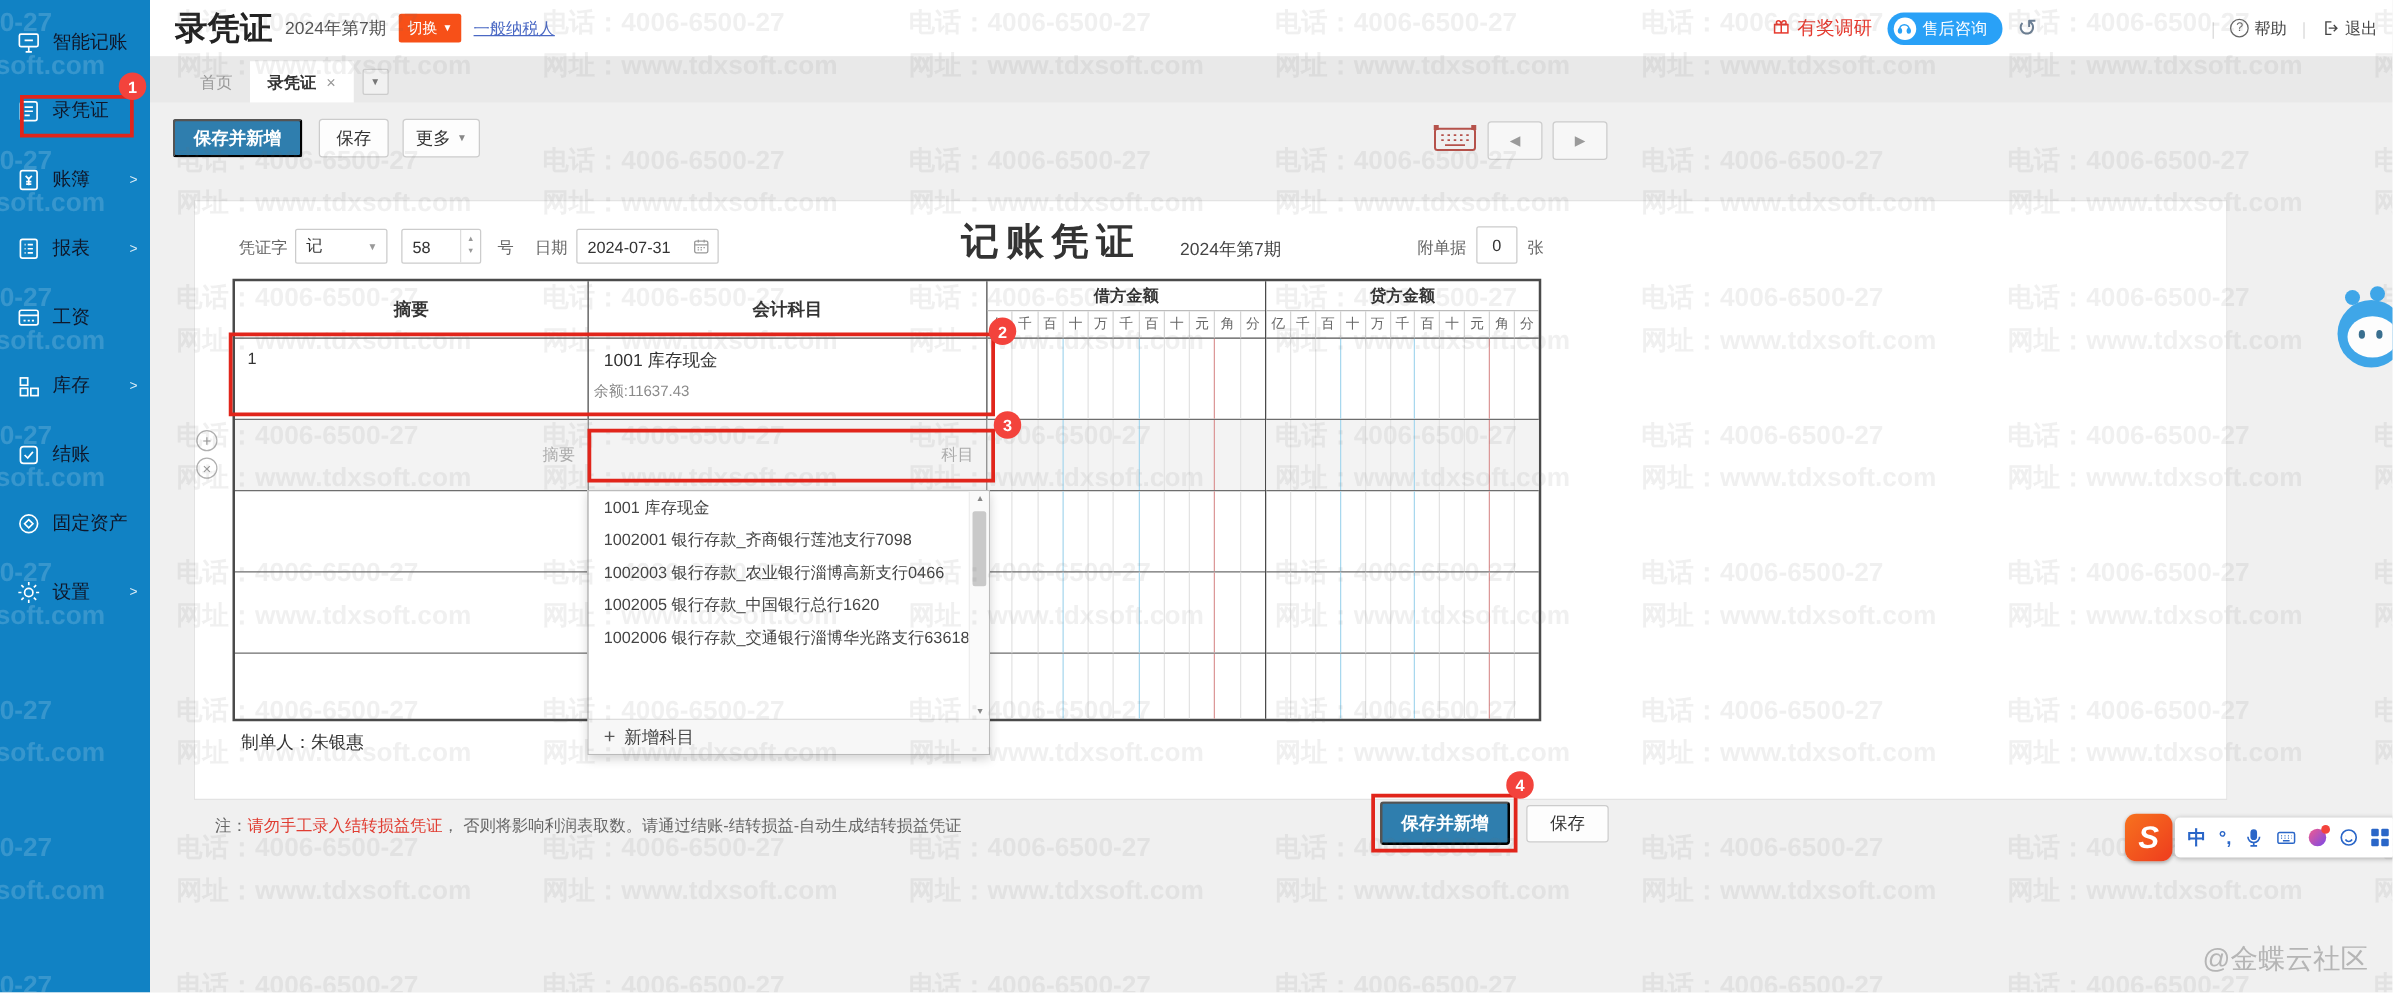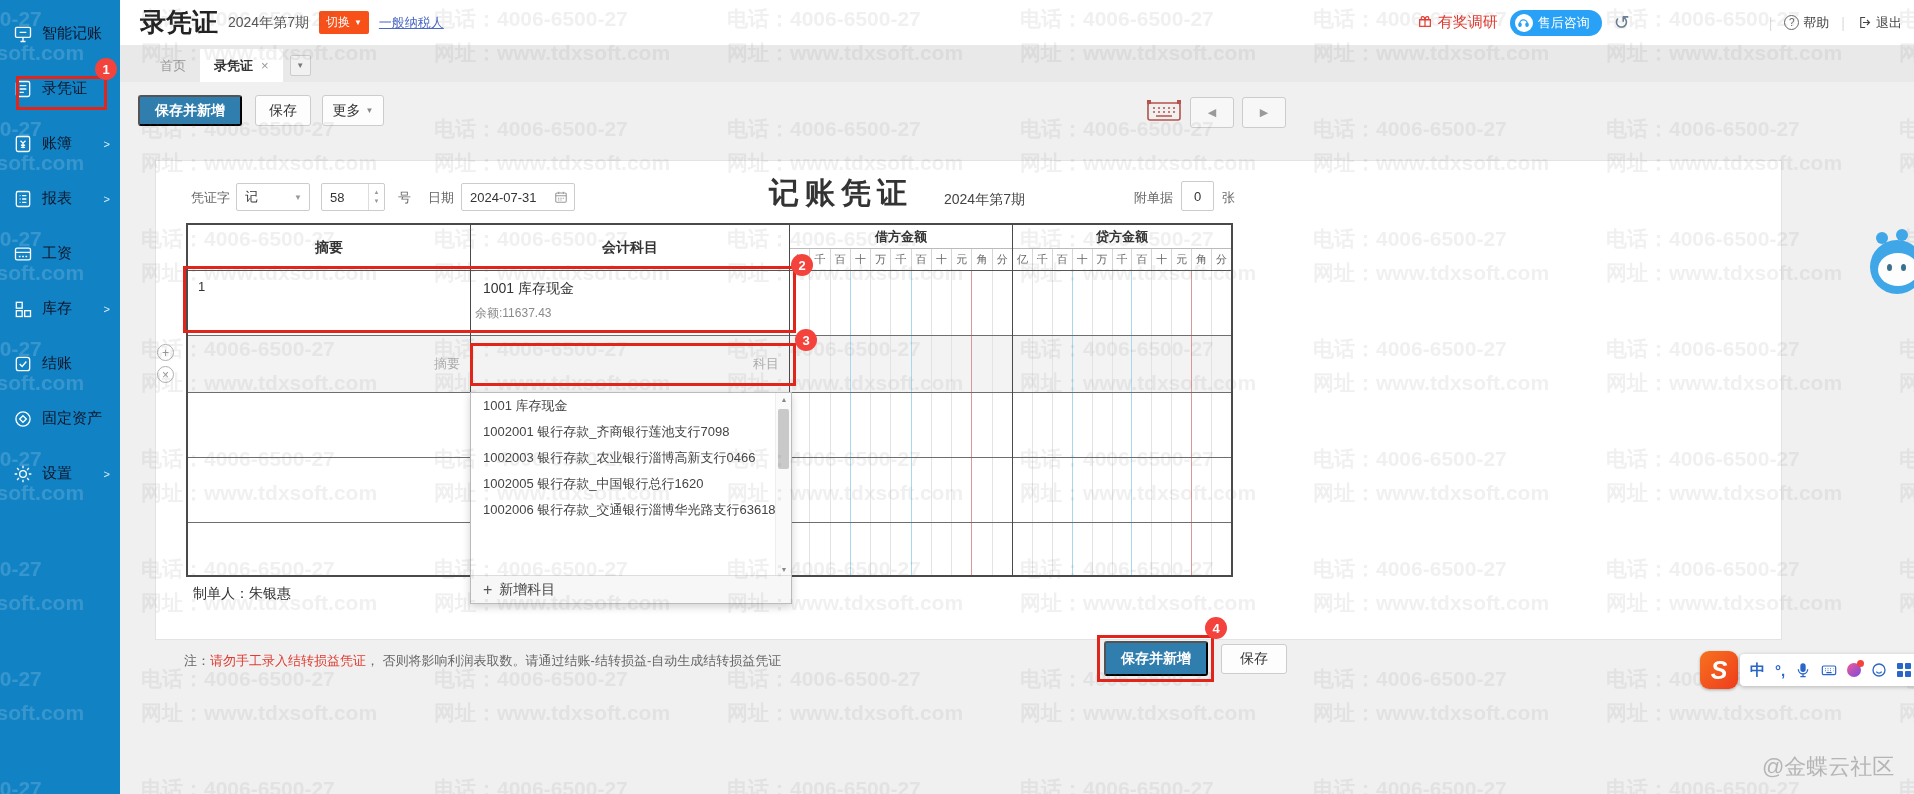--- a/index.html
+++ b/index.html
@@ -106,21 +106,21 @@
   .dd-list { position:absolute; left:0; top:0; right:16px; height:183px; overflow:hidden; }
   .dd-item { height:26px; line-height:26px; padding-left:12px; font-size:13px; color:#444; white-space:nowrap; cursor:pointer; }
   .dd-scroll { position:absolute; right:0; top:0; width:16px; height:183px; background:#fafafa; border-left:1px solid #eee; }
   .dd-thumb { position:absolute; left:2px; top:16px; width:11px; height:60px; background:#c9c9c9; border-radius:2px; }
   .dd-arrow { position:absolute; left:0; width:16px; text-align:center; font-size:7px; color:#888; cursor:pointer; }
   .dd-up { top:3px; } .dd-down { bottom:3px; }
   .dd-footer { position:absolute; left:0; bottom:0; width:100%; height:28px; background:#f7f7f7; border-top:1px solid #ddd; display:flex; align-items:center; gap:7px; padding-left:12px; font-size:14px; color:#444; cursor:pointer; }
   .dd-plus { font-size:16px; color:#555; }
 
   
-  #bottom-note { position:absolute; left:184px; top:652px; font-size:13px; color:#666; z-index:5; }
+  #bottom-note { position:absolute; left:172px; top:652px; font-size:13px; color:#666; z-index:5; }
   #bottom-note .red { color:#e03c31; }
   #btn-save-new-bottom { position:absolute; left:1104px; top:641px; width:104px; height:35px; background:#2f7eae; color:#fff; font-weight:bold; z-index:5; }
   #btn-save-bottom { position:absolute; left:1221px; top:644px; width:66px; height:30px; background:#fdfdfd; border:1px solid #ccc; color:#333; z-index:5; }
 
   
   .wm-layer { position:absolute; inset:0; z-index:50; pointer-events:none; }
   .wm-sidebar { clip-path:inset(0 1794px 0 0); color:rgba(255,255,255,.16); }
   .wm-main { clip-path:inset(0 0 0 120px); color:rgba(110,110,110,.10); }
   .wm-tile { position:absolute; font-size:21px; font-weight:bold; line-height:1; white-space:nowrap; }
   .wm-tile div + div { margin-top:13px; }

